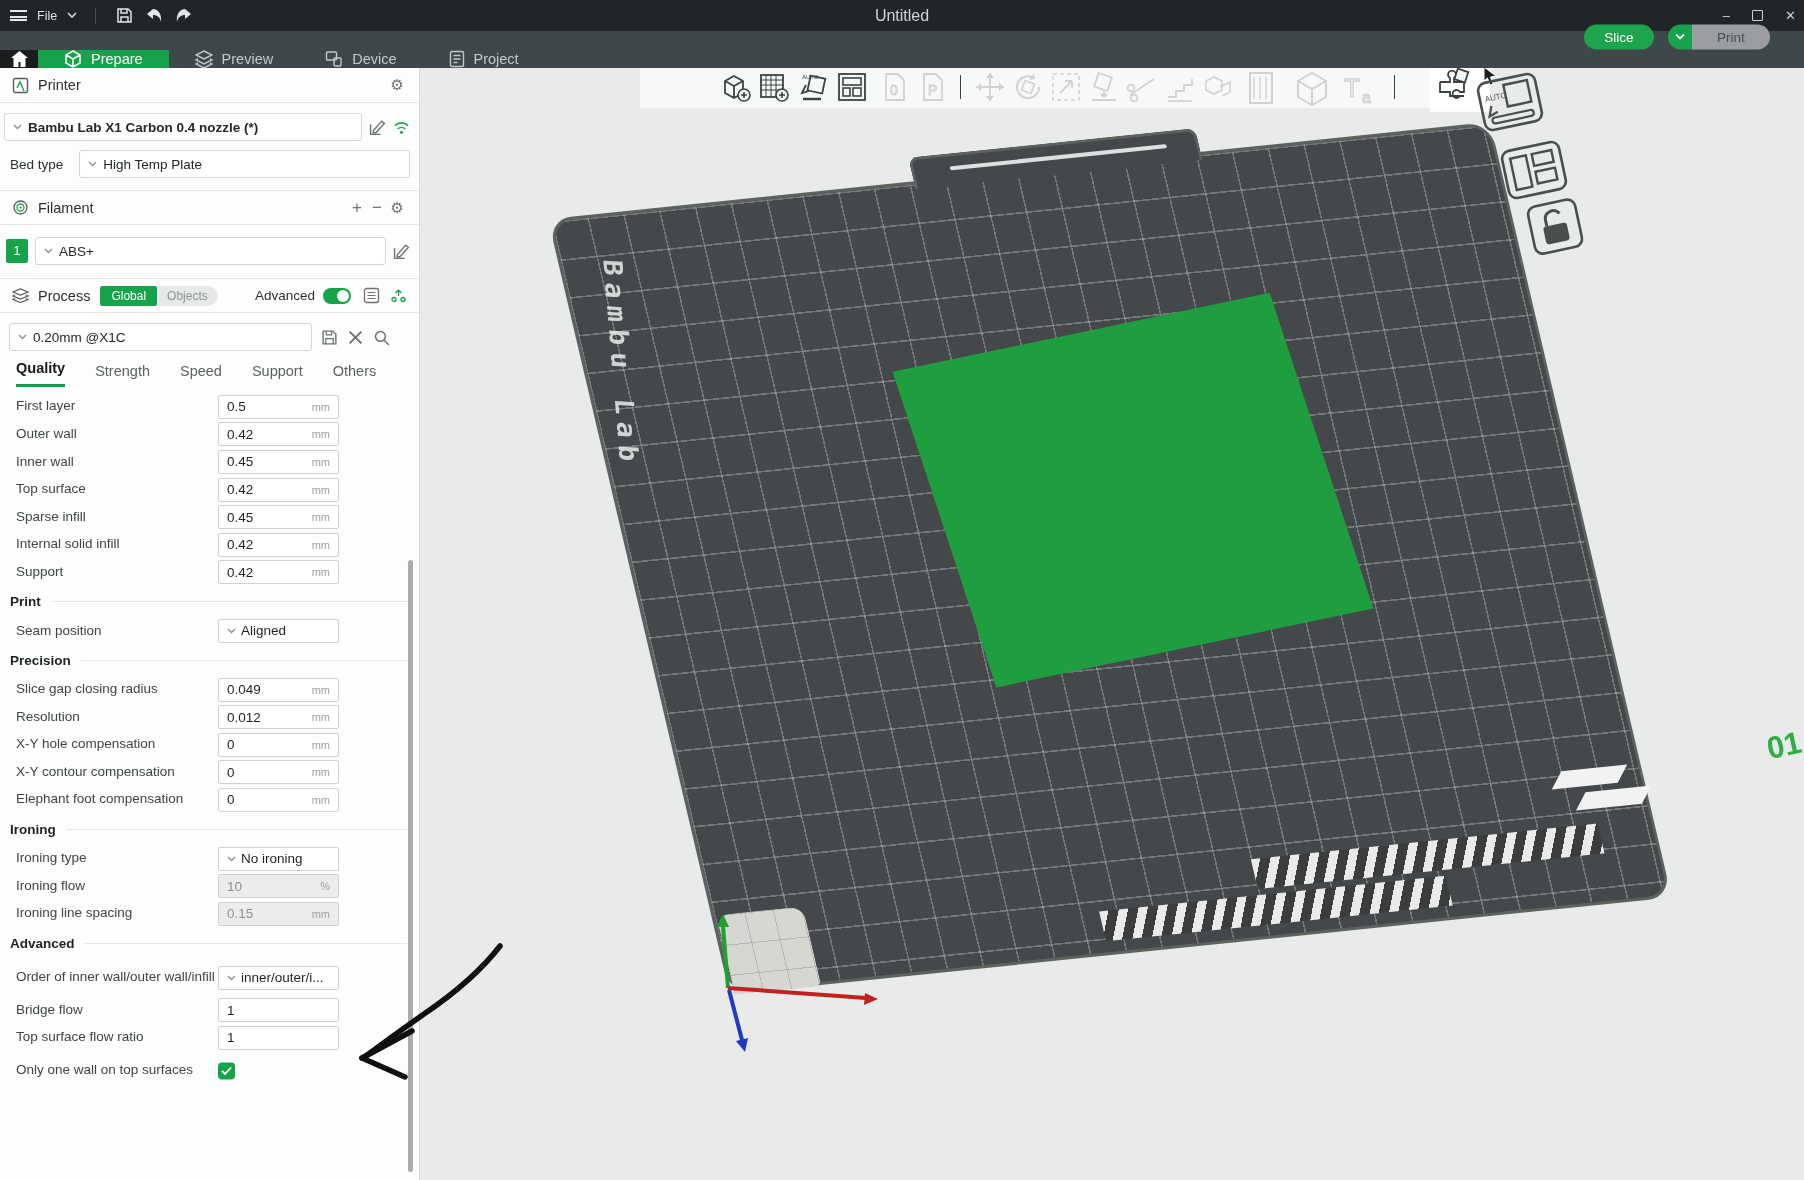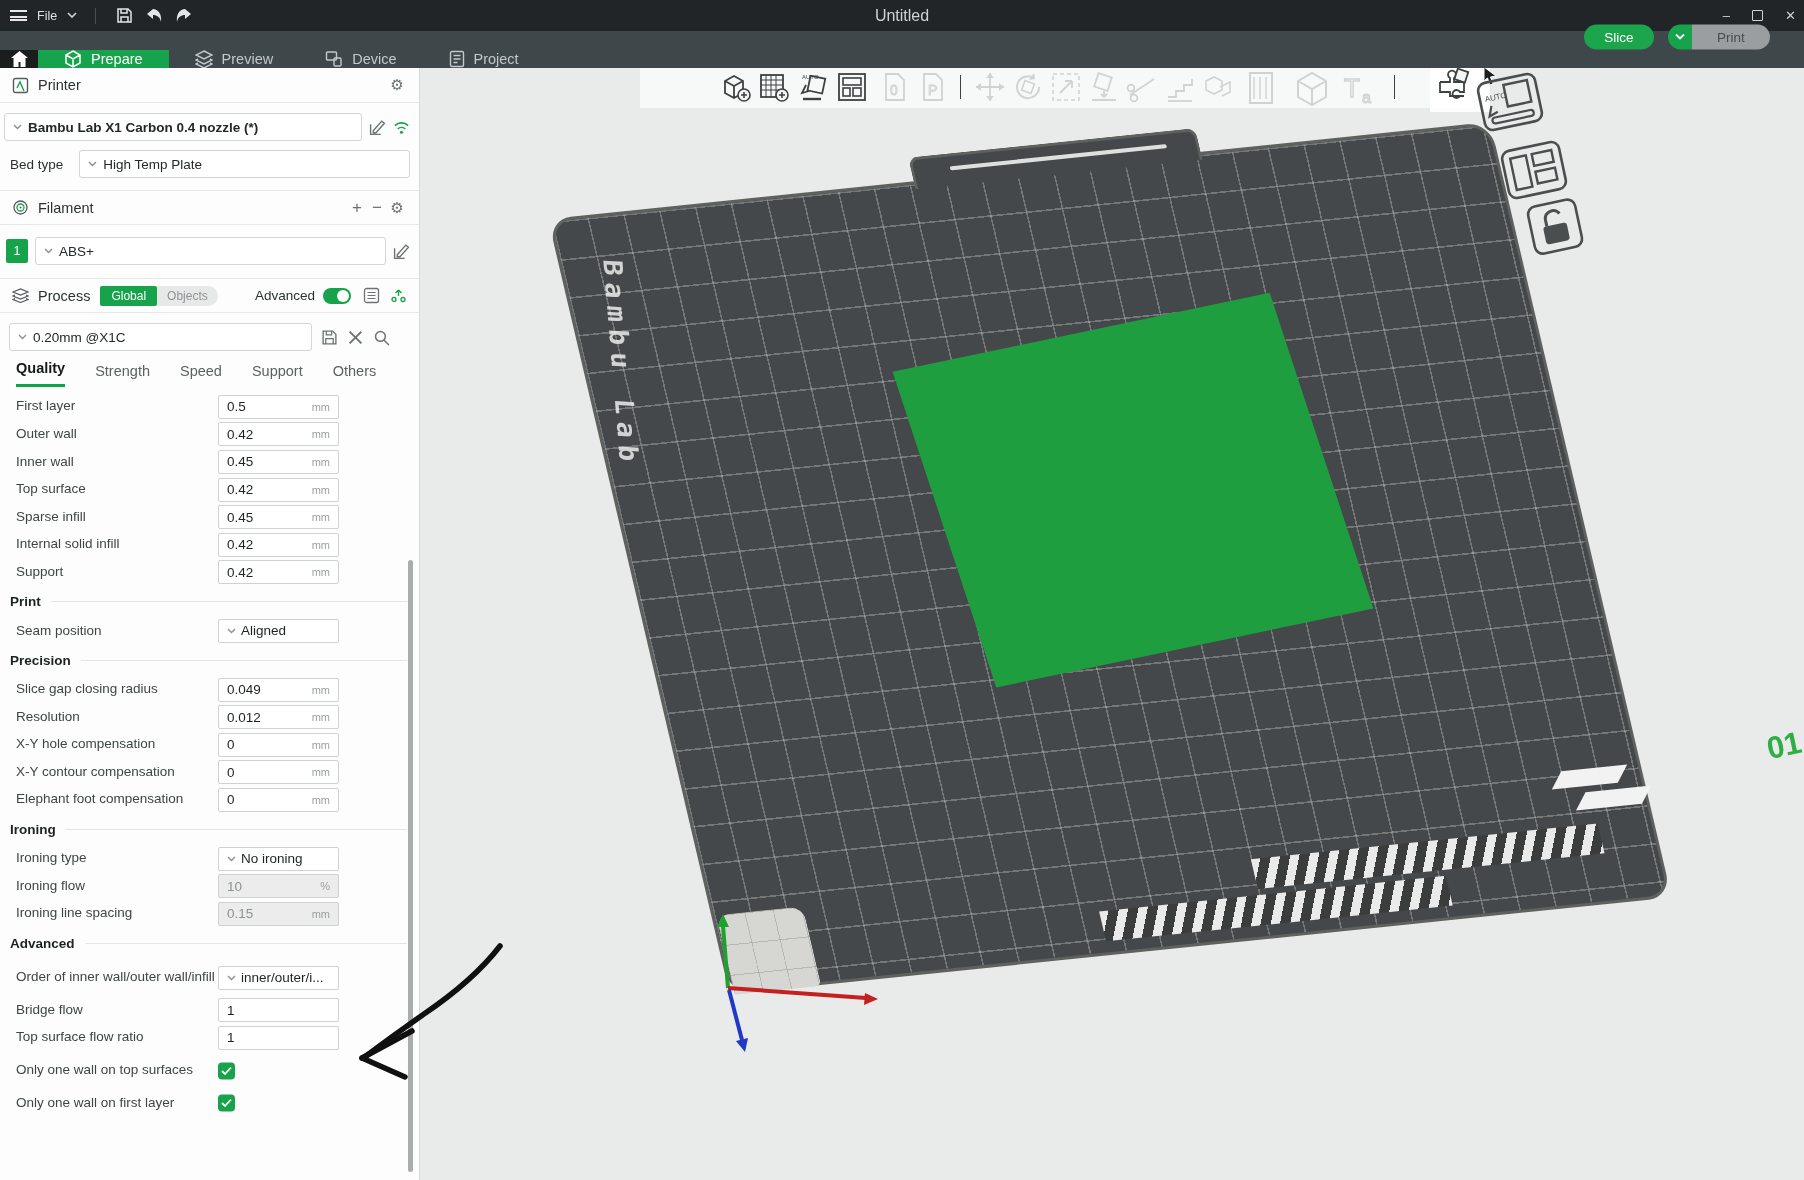--- a/index.html
+++ b/index.html
@@ -476,28 +476,20 @@
         </div>
       </div>
     <div class="prow tall">
         <span class="lbl">Only one wall on top surfaces</span>
       <div class="ctrl checkbox">
         <svg width="11" height="9" viewBox="0 0 11 9">
             <path d="M1 4.5L4 7.5 10 1" stroke="#fff" stroke-width="1.8" fill="none"></path>
           </svg>
         </div>
       </div>
-    <div class="prow">
-        <span class="lbl">Only one wall on first layer</span>
-      <div class="ctrl checkbox">
-        <svg width="11" height="9" viewBox="0 0 11 9">
-            <path d="M1 4.5L4 7.5 10 1" stroke="#fff" stroke-width="1.8" fill="none"></path>
-          </svg>
-        </div>
-      </div>
   </div>
 
   <div class="scrollthumb"></div>
 </div>
 
 <div class="viewport">
 
   <div class="plate">
     <div class="plate-tab">
         <div class="slot"></div>

